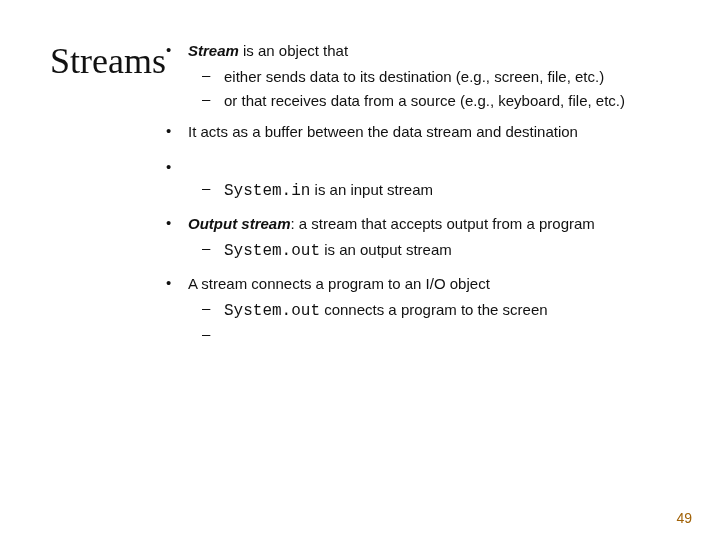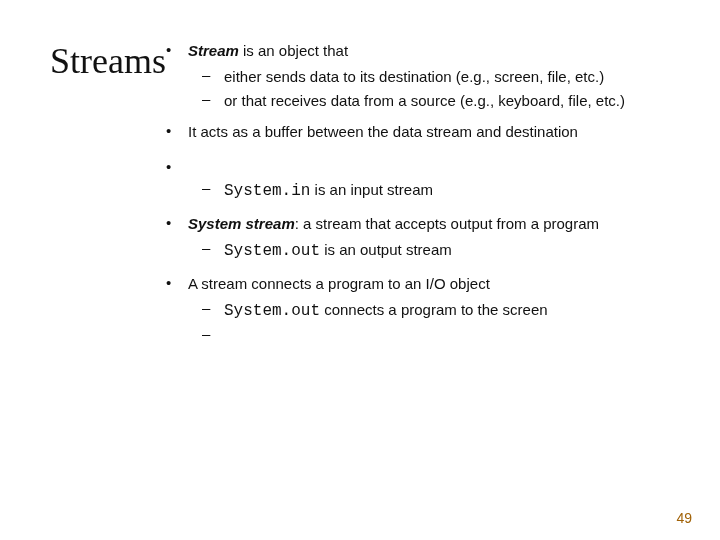--- a/index.html
+++ b/index.html
@@ -129,21 +129,21 @@
       <div class="sub-item">
         <span class="sub-symbol">–</span>
         <span class="sub-text"><span class="mono">System.in</span> is an input stream</span>
       </div>
     </div>
 
     <div style="margin-top:4px;">
       <div class="bullet-item">
         <span class="bullet-symbol">•</span>
         <span class="bullet-text">
-          <span class="italic-bold">System stream</span>: a stream that accepts output from a program
+          <span class="italic-bold">Output stream</span>: a stream that accepts output from a program
         </span>
       </div>
       <div class="sub-item">
         <span class="sub-symbol">–</span>
         <span class="sub-text"><span class="mono">System.out</span> is an output stream</span>
       </div>
     </div>
 
     <div style="margin-top:4px;">
       <div class="bullet-item">

